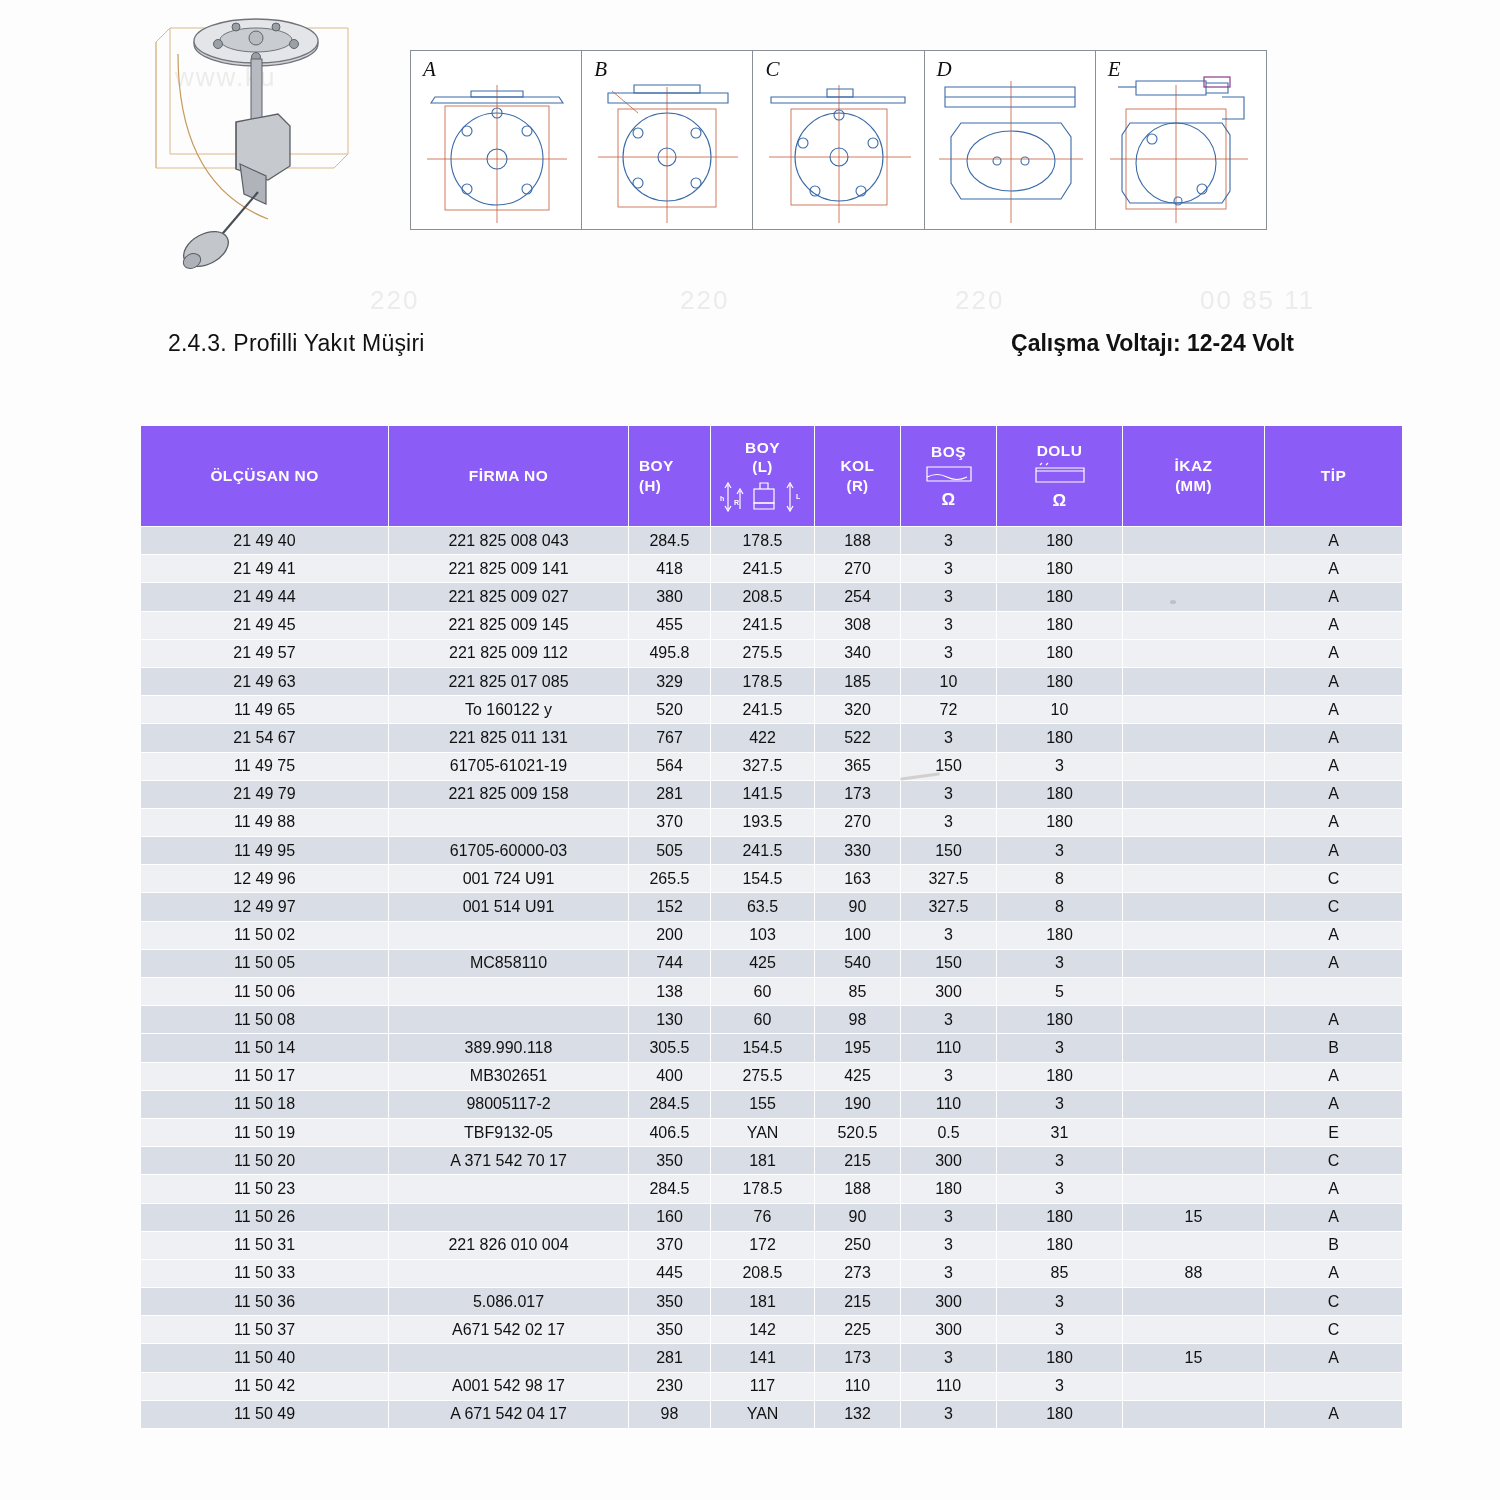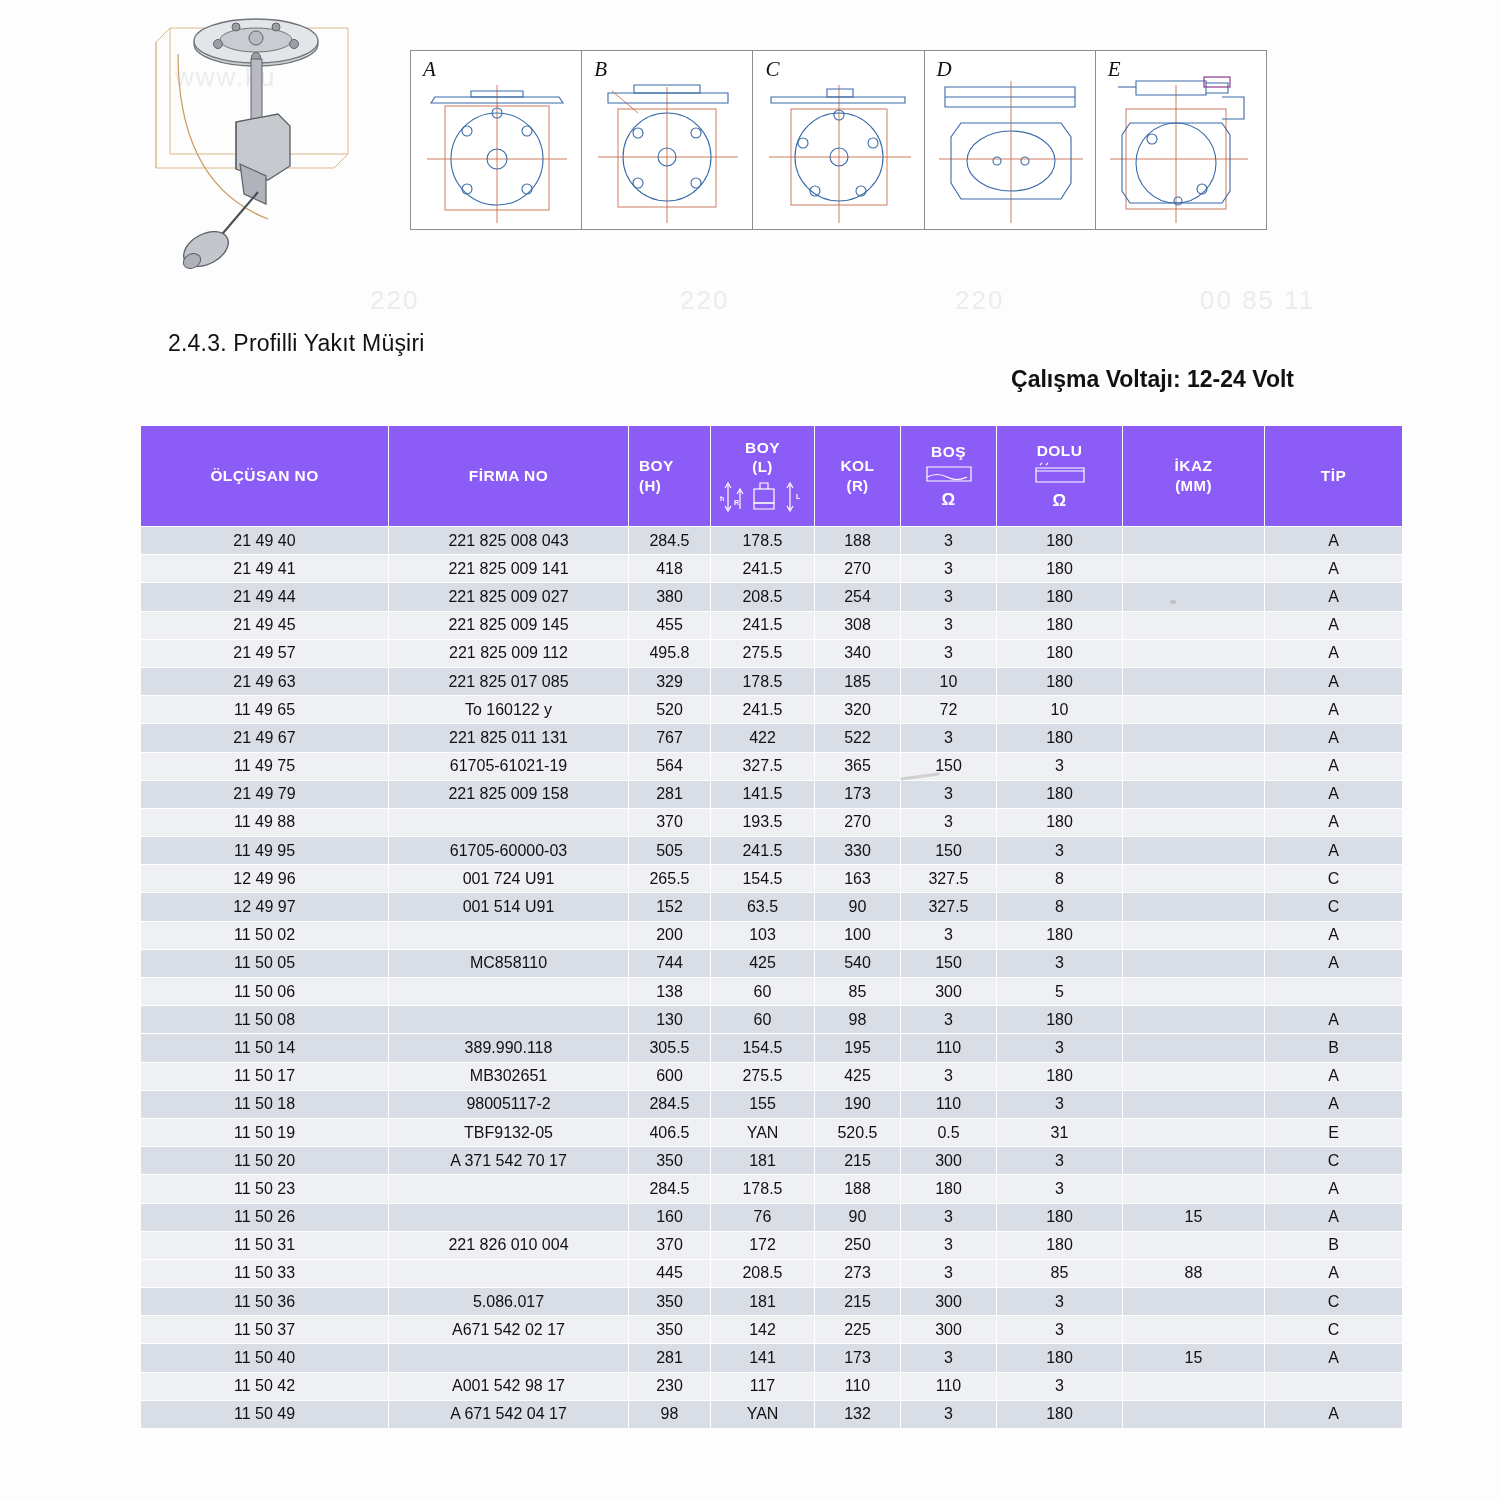--- a/index.html
+++ b/index.html
@@ -93,21 +93,20 @@
     color: #111;
     letter-spacing: 0.2px;
   }
   .voltage-note {
     position: absolute;
     right: 150px;
     top: 0;
     font-size: 23px;
     font-weight: bold;
     color: #111;
-    margin-top: 36px;
   }
 
   
   .table-wrap {
     position: absolute;
     left: 140px;
     top: 425px;
     width: 1232px;
   }
   table.spec {
@@ -492,21 +491,21 @@
             <td>To 160122 y</td>
             <td>520</td>
             <td>241.5</td>
             <td>320</td>
             <td>72</td>
             <td>10</td>
             <td></td>
             <td>A</td>
           </tr>
           <tr class="r-odd">
-            <td>21 49 67</td>
+            <td>21 54 67</td>
             <td>221 825 011 131</td>
             <td>767</td>
             <td>422</td>
             <td>522</td>
             <td>3</td>
             <td>180</td>
             <td></td>
             <td>A</td>
           </tr>
           <tr class="r-even">
@@ -626,21 +625,21 @@
             <td>154.5</td>
             <td>195</td>
             <td>110</td>
             <td>3</td>
             <td></td>
             <td>B</td>
           </tr>
           <tr class="r-even">
             <td>11 50 17</td>
             <td>MB302651</td>
-            <td>600</td>
+            <td>400</td>
             <td>275.5</td>
             <td>425</td>
             <td>3</td>
             <td>180</td>
             <td></td>
             <td>A</td>
           </tr>
           <tr class="r-odd">
             <td>11 50 18</td>
             <td>98005117-2</td>

